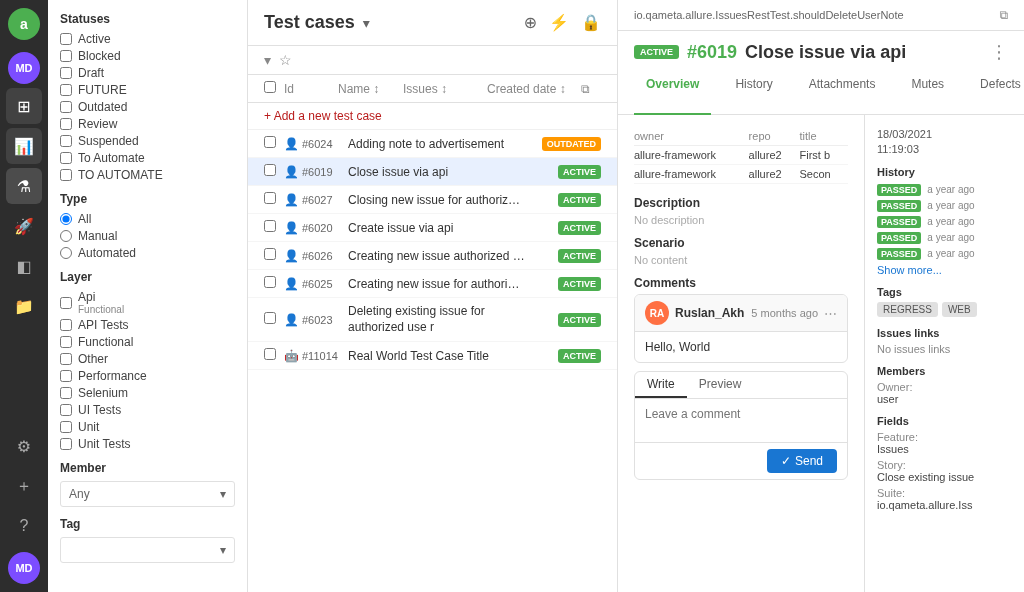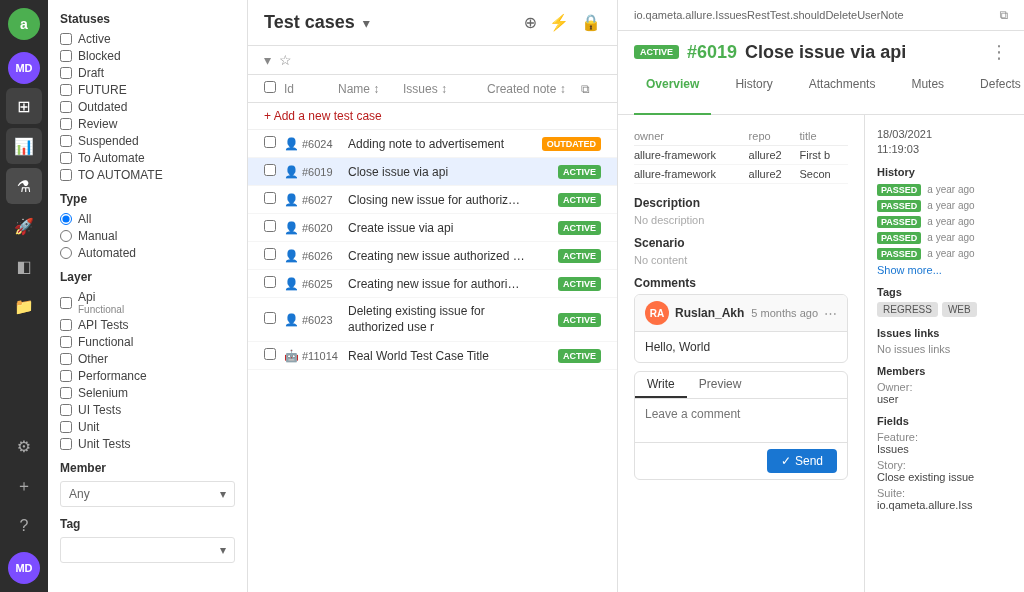--- a/index.html
+++ b/index.html
@@ -534,21 +534,21 @@
   <div class="table-header">
     <div class="th-checkbox"><input type="checkbox" style="width: 12px; height: 12px;"></div>
     <div class="th-id">Id</div>
     <div class="th-name">
       <span>Name</span> <span>↕</span>
     </div>
     <div class="th-status">
       <span>Issues</span> <span>↕</span>
     </div>
     <div class="th-date">
-      <span>Created note</span> <span>↕</span>
+      <span>Created date</span> <span>↕</span>
     </div>
     <div class="th-copy">⧉</div>
   </div>
 
   <div class="add-test-row">+ Add a new test case</div>
 
   <div class="test-row">
     <div class="test-row-checkbox"><input type="checkbox" style="width: 12px; height: 12px;"></div>
     <div class="test-row-icon">👤</div>
     <div class="test-row-id">#6024</div>

